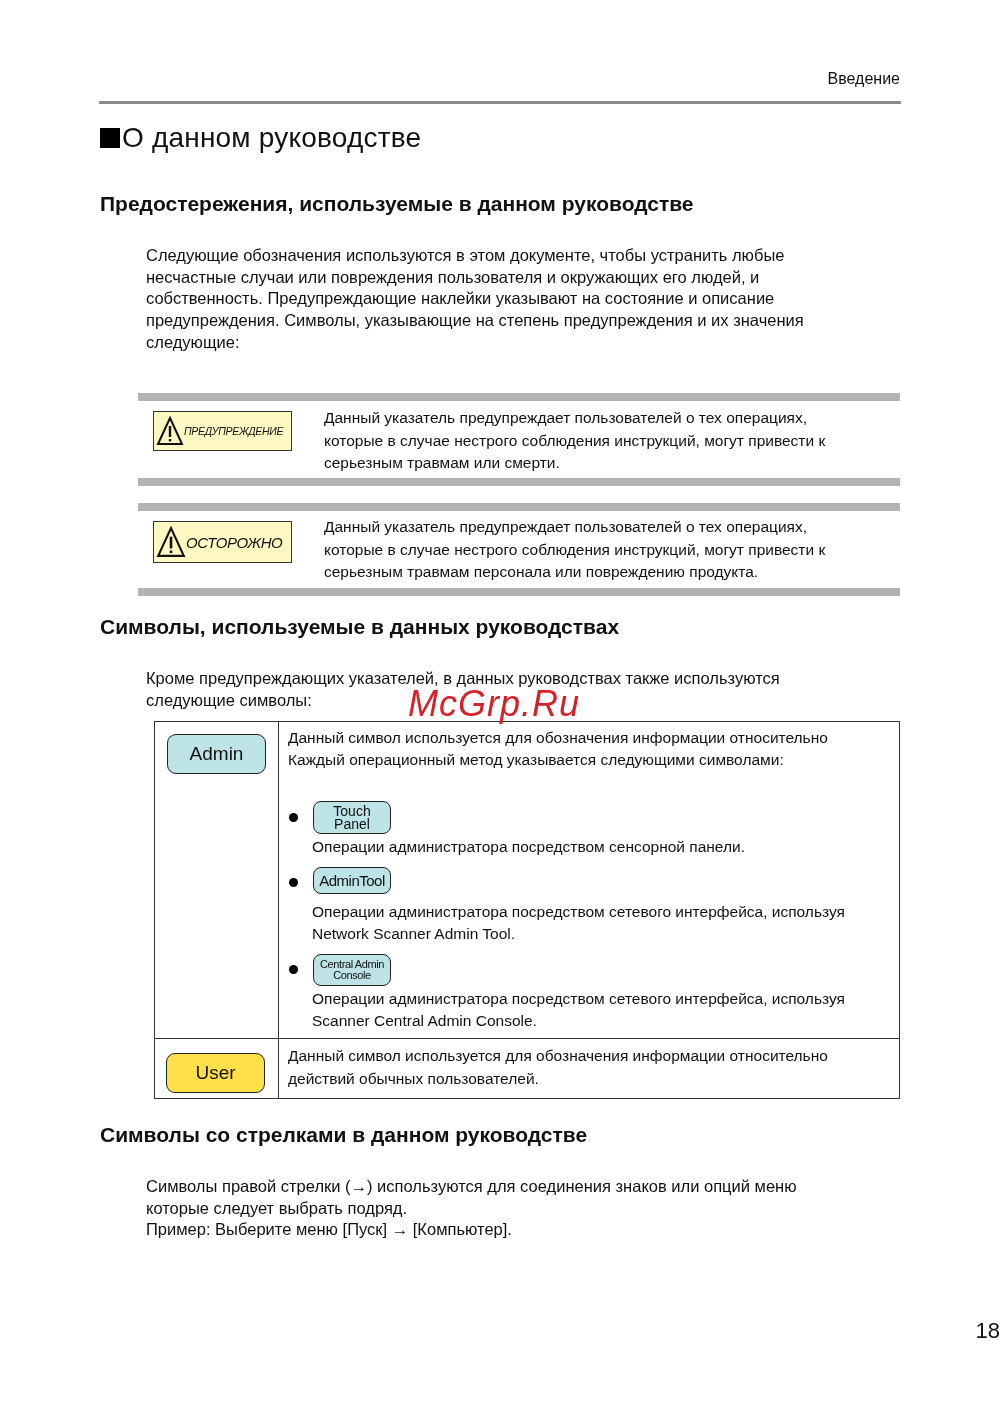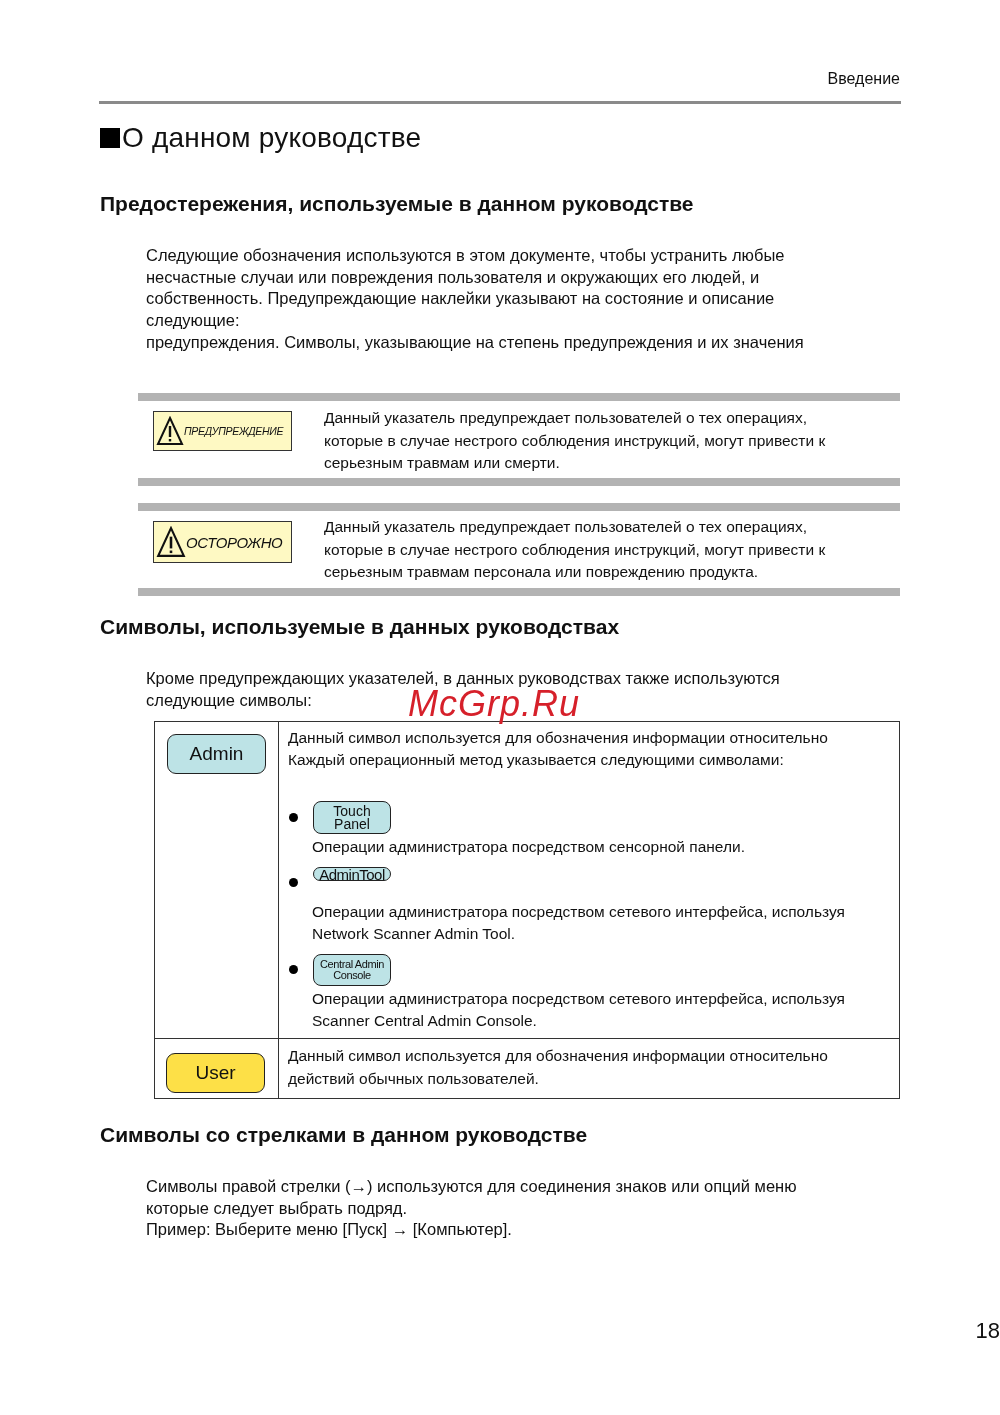--- a/index.html
+++ b/index.html
@@ -37,22 +37,22 @@
 <div class="abs header-title">Введение</div>
 <div class="abs header-rule"></div>
 
 <div class="abs h1"><span class="sq"></span><span>О данном руководстве</span></div>
 
 <div class="abs h2" style="top:192px">Предостережения, используемые в данном руководстве</div>
 <div class="abs para" style="top:245px">
   <div>Следующие обозначения используются в этом документе, чтобы устранить любые</div>
   <div>несчастные случаи или повреждения пользователя и окружающих его людей, и</div>
   <div>собственность. Предупреждающие наклейки указывают на состояние и описание</div>
+  <div>предупреждения. Символы, указывающие на степень предупреждения и их значения</div>
   <div>следующие:</div>
-  <div>предупреждения. Символы, указывающие на степень предупреждения и их значения</div>
 </div>
 
 <div class="abs bar" style="top:393px"></div>
 <div class="abs warn-label" style="top:411px">
   <svg width="28" height="30" viewBox="0 0 28 30">
     <polygon points="14,2 26,28 2,28" fill="none" stroke="#111" stroke-width="2"></polygon>
     <rect x="12.8" y="10" width="2.4" height="11" fill="#111"></rect>
     <rect x="12.8" y="23" width="2.4" height="2.4" fill="#111"></rect>
   </svg>
   <span style="font-size:10.5px; letter-spacing:-0.3px;">ПРЕДУПРЕЖДЕНИЕ</span>
@@ -101,21 +101,21 @@
   <div>
       <div>Touch</div>
       <div>Panel</div>
     </div>
 </div>
 <div class="abs cell-text" style="left:312px; top:836px">
   <div>Операции администратора посредством сенсорной панели.</div>
 </div>
 
 <div class="abs bullet" style="left:289px; top:878px"></div>
-<div class="abs badge small" style="left:313px; top:867px; width:78px; height:14px; font-size:15px; letter-spacing:-0.5px">AdminTool</div>
+<div class="abs badge small" style="left:313px; top:867px; width:78px; height:27px; font-size:15px; letter-spacing:-0.5px">AdminTool</div>
 <div class="abs cell-text" style="left:312px; top:901px">
   <div>Операции администратора посредством сетевого интерфейса, используя</div>
   <div>Network Scanner Admin Tool.</div>
 </div>
 
 <div class="abs bullet" style="left:289px; top:965px"></div>
 <div class="abs badge small tiny" style="left:313px; top:954px; height:32px">
   <div>
       <div>Central Admin</div>
       <div>Console</div>

